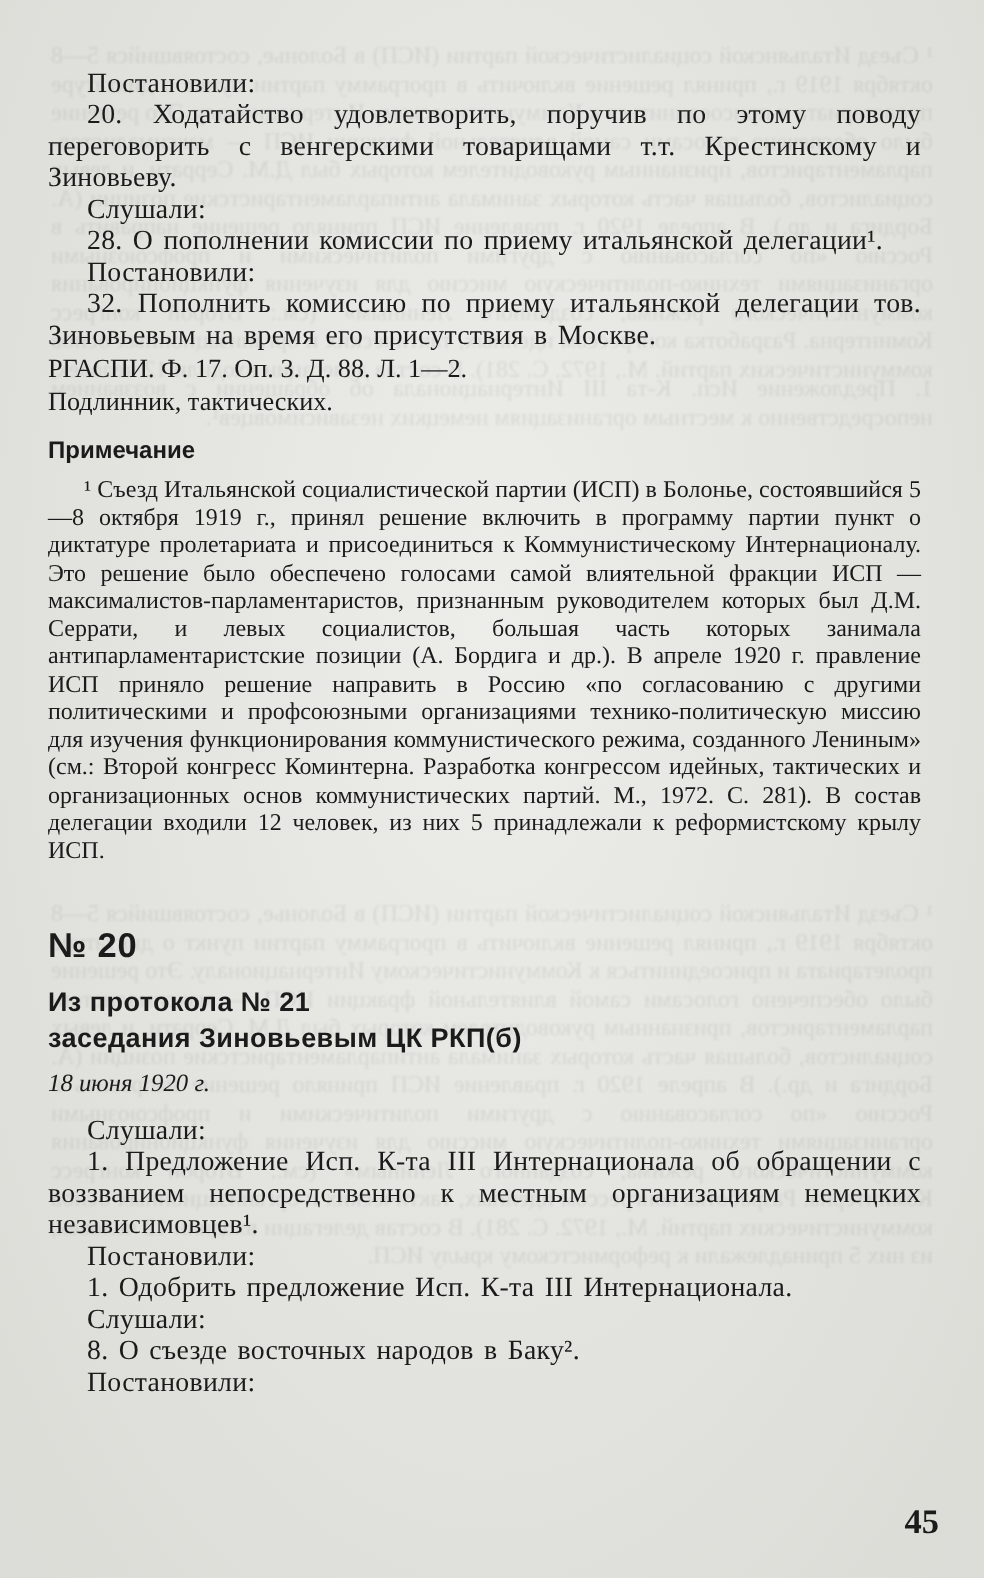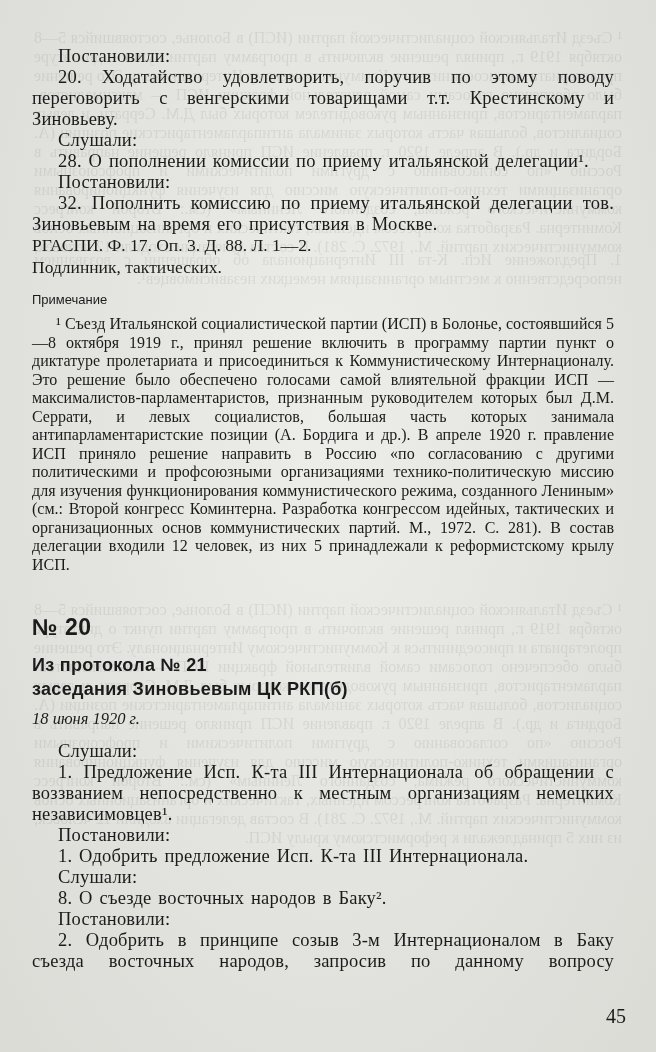--- a/index.html
+++ b/index.html
@@ -45,22 +45,22 @@
     hyphens:auto;
   }
   .para.cont { text-align-last:justify; }
 
   .archive { font-size:17.5px; line-height:21.5px; }
   .archive p { text-indent:0; }
 
   .note-heading {
     margin-top:14px;
     font-family:"Liberation Sans", sans-serif;
-    font-weight:normal;
-    font-size:13px;
+    font-weight:bold;
+    font-size:16px;
   }
   .note-text {
     margin-top:8px;
     font-size:16px;
     line-height:18.5px;
     text-align:justify;
     text-indent:24px;
     hyphens:auto;
   }
 
@@ -83,21 +83,22 @@
     margin-top:8px;
     font-style:italic;
     font-size:16.5px;
   }
   .proto { margin-top:12px; }
 
   .page-number {
     position:absolute;
     right:30px; bottom:24px;
     z-index:2;
-    font-size:20px;
+    font-size:23px;
+    font-weight:bold;
   }
 </style>
 </head>
 <body>
 
 <div class="sheet">
 
   <div class="bleed" aria-hidden="true">
     <p class="b1">¹ Съезд Итальянской социалистической партии (ИСП) в Болонье, состоявшийся 5—8 октября 1919 г., принял решение включить в программу партии пункт о диктатуре пролетариата и присоединиться к Коммунистическому Интернационалу. Это решение было обеспечено голосами самой влиятельной фракции ИСП — максималистов-парламентаристов, признанным руководителем которых был Д.М. Серрати, и левых социалистов, большая часть которых занимала антипарламентаристские позиции (А. Бордига и др.). В апреле 1920 г. правление ИСП приняло решение направить в Россию «по согласованию с другими политическими и профсоюзными организациями технико-политическую миссию для изучения функционирования коммунистического режима, созданного Лениным» (см.: Второй конгресс Коминтерна. Разработка конгрессом идейных, тактических и организационных основ коммунистических партий. М., 1972. С. 281). В состав делегации входили 12 человек, из них 5 принадлежали к реформистскому крылу ИСП.</p>
     <p class="b2">1. Предложение Исп. К-та III Интернационала об обращении с воззванием непосредственно к местным организациям немецких независимовцев¹.</p>
@@ -129,19 +130,18 @@
     <p class="doc-date">18 июня 1920 г.</p>
 
     <div class="proto">
       <p class="para">Слушали:</p>
       <p class="para">1. Предложение Исп. К-та III Интернационала об обращении с воззванием непосредственно к местным организациям немецких независимовцев¹.</p>
       <p class="para">Постановили:</p>
       <p class="para">1. Одобрить предложение Исп. К-та III Интернационала.</p>
       <p class="para">Слушали:</p>
       <p class="para">8. О съезде восточных народов в Баку².</p>
       <p class="para">Постановили:</p>
-      <p class="para cont">2. Одобрить в принципе созыв 3-м Интернационалом в Баку съезда восточных народов, запросив по данному вопросу</p>
     </div>
 
   </div>
 
   <div class="page-number">45</div>
 </div>
 
 </body></html>

